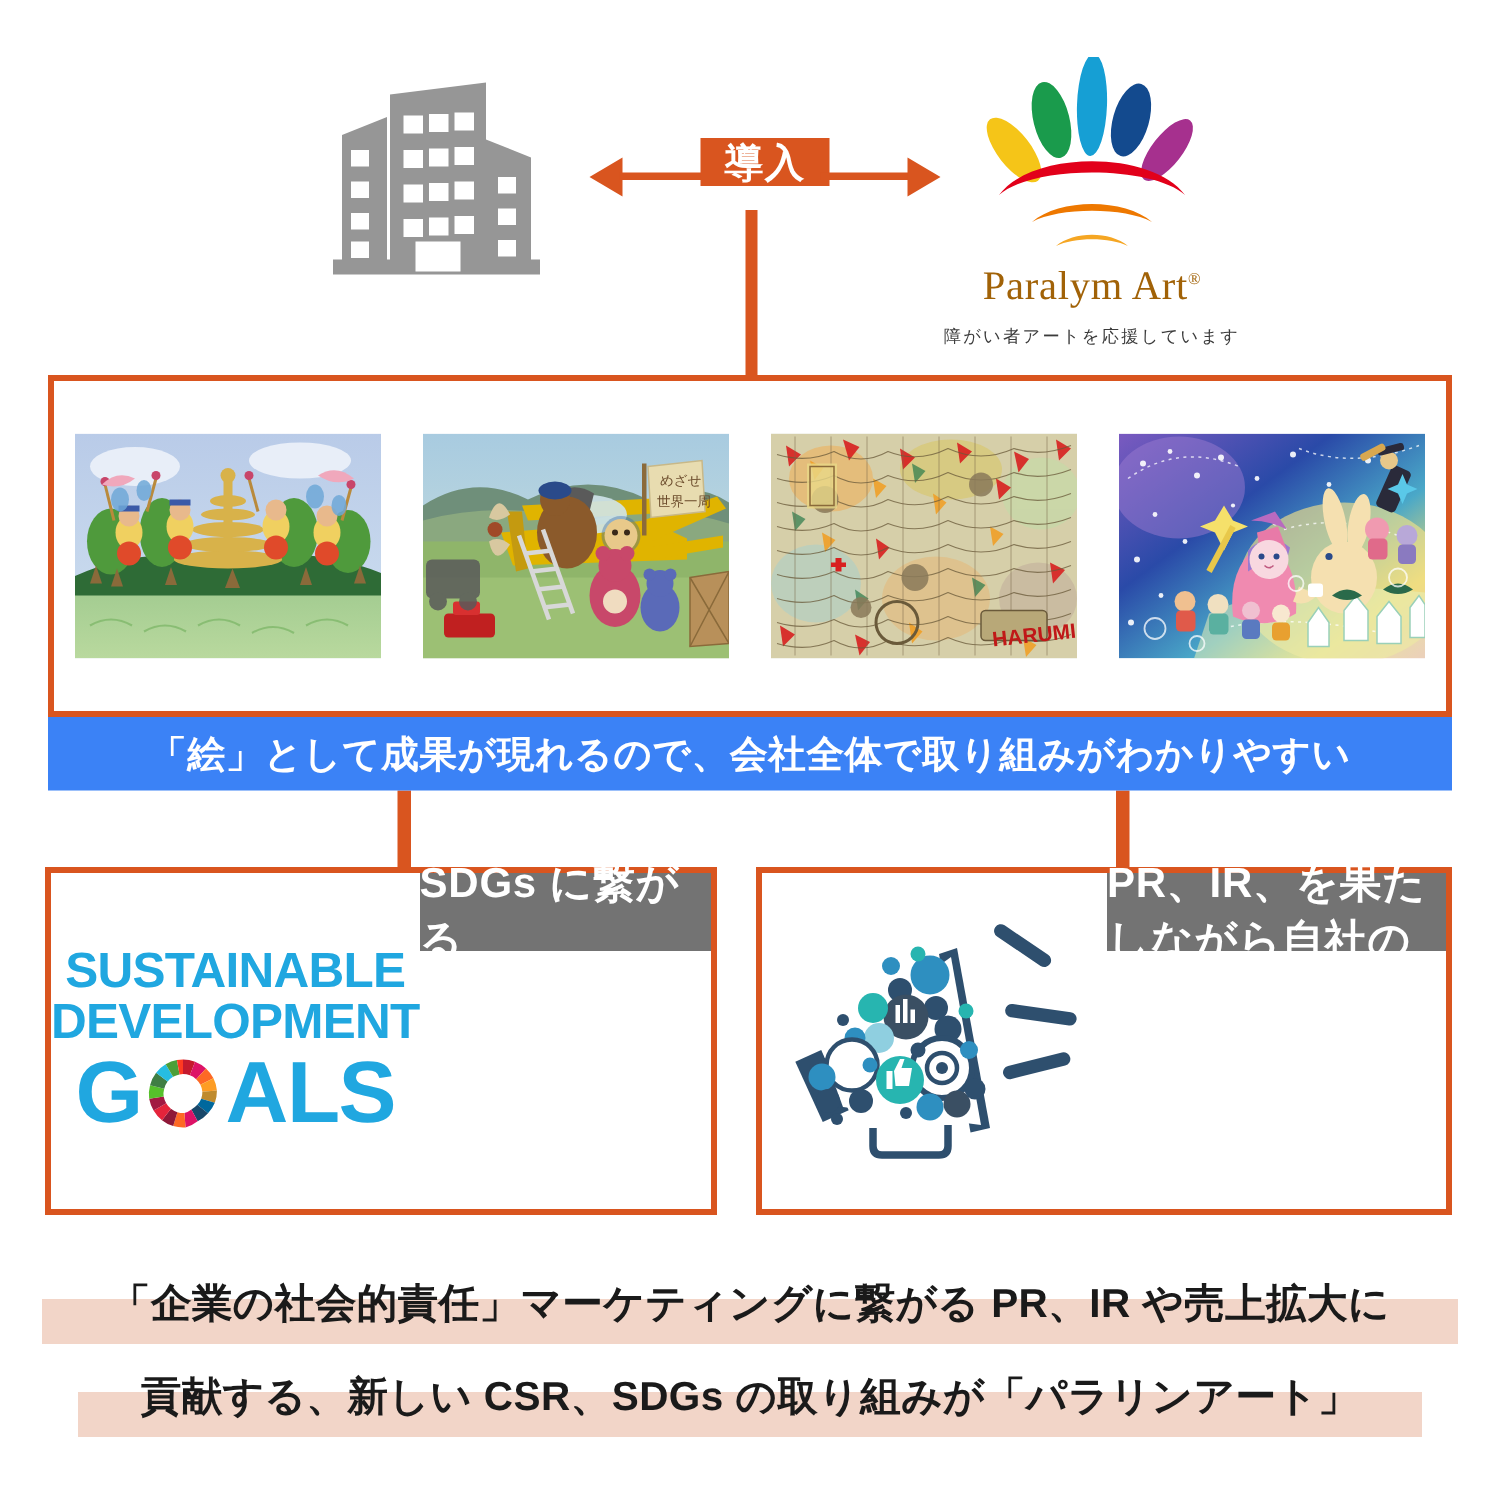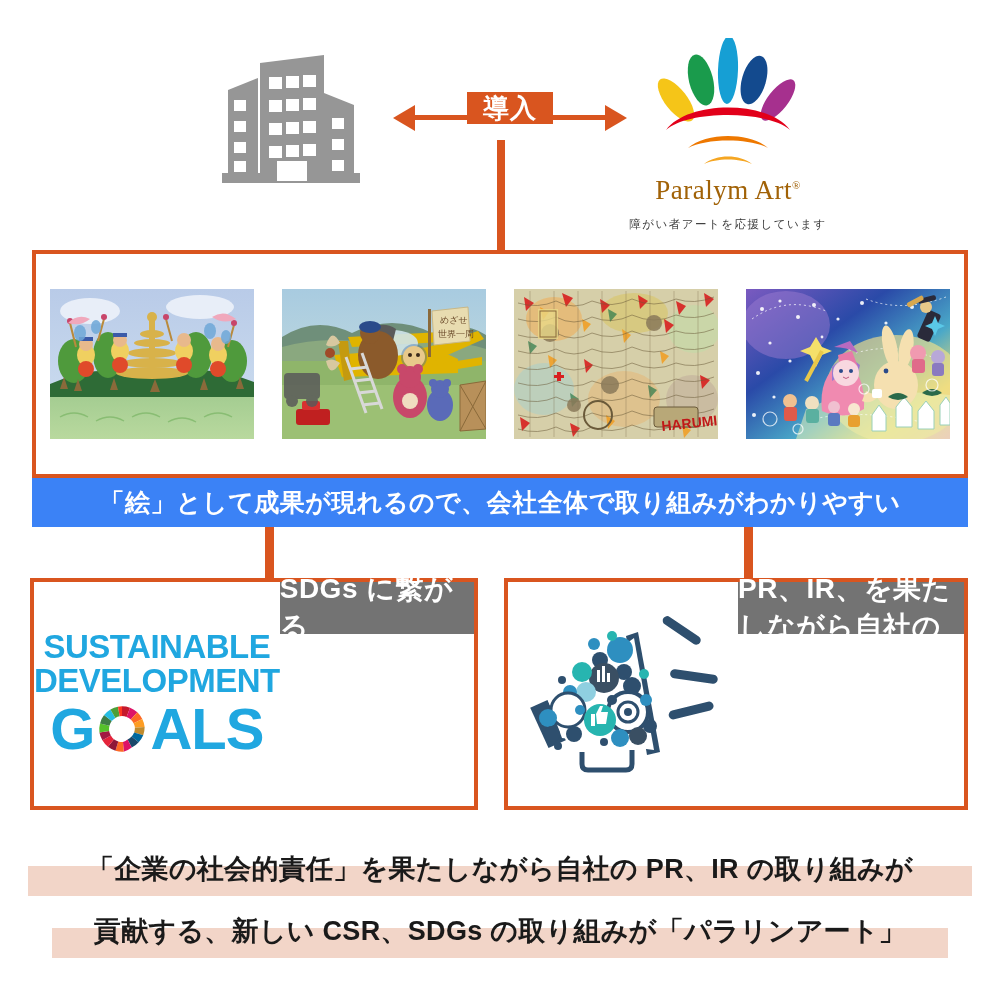--- a/index.html
+++ b/index.html
@@ -614,21 +614,21 @@
           <path d="M74,138 L74,150 Q74,156 80,156 L118,156 Q124,156 124,150 L124,136"></path>
         </g>
       </svg>
     </div>
     <div class="box-caption">PR、IR、を果たしながら自社の</div>
   </div>
 
   <div class="footer">
     <div class="foot-line">
       <div class="foot-hl"></div>
-      <div class="foot-text">「企業の社会的責任」を果たしながら自社の PR、IR の取り組みが</div>
+      <div class="foot-text">「企業の社会的責任」マーケティングに繋がる PR、IR や売上拡大に</div>
     </div>
     <div class="foot-line">
       <div class="foot-hl l2"></div>
       <div class="foot-text">貢献する、新しい CSR、SDGs の取り組みが「パラリンアート」</div>
     </div>
   </div>
 
 </div>
 
 </body></html>

